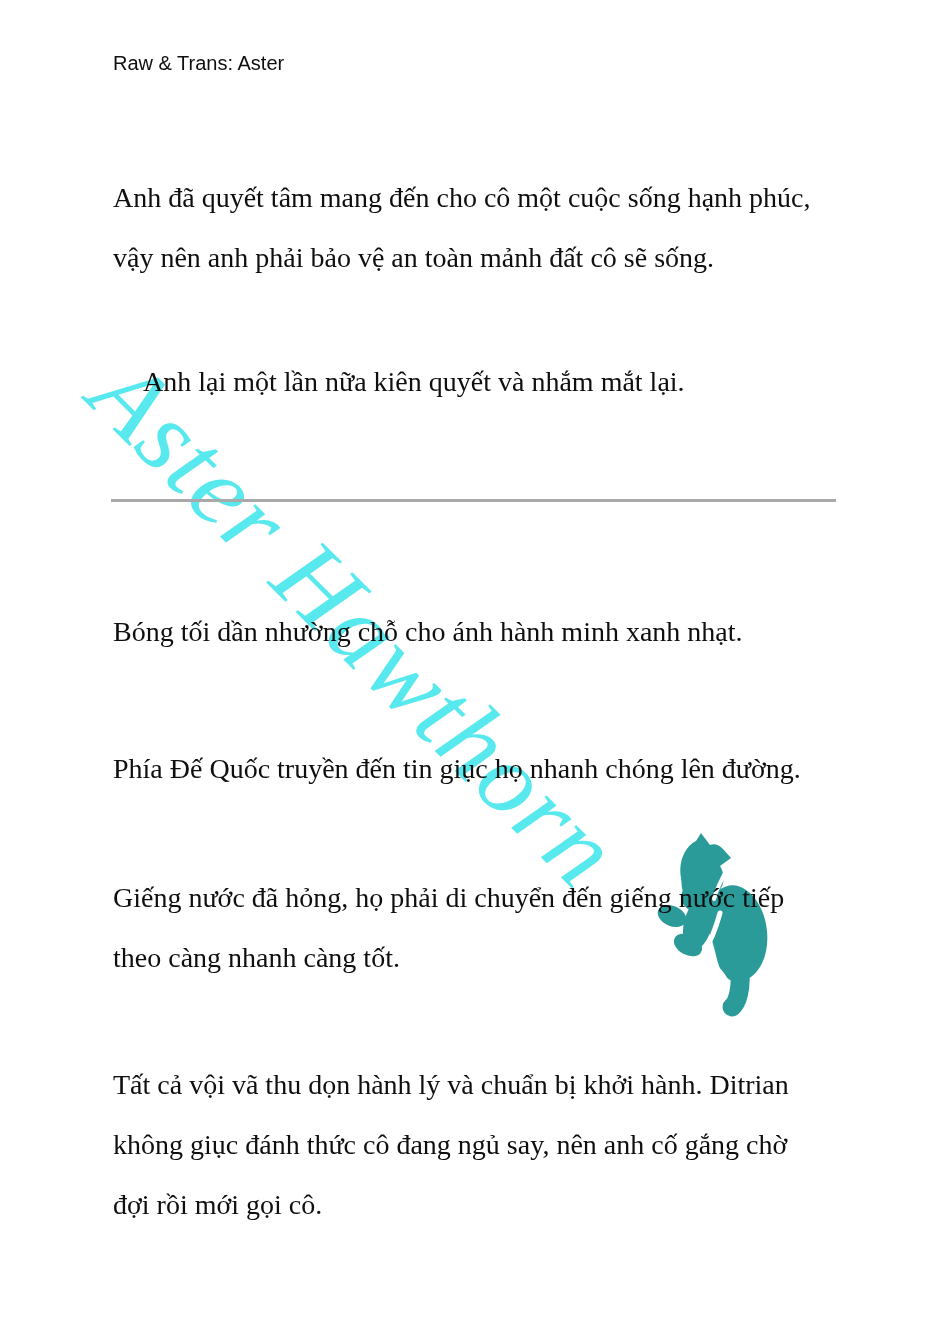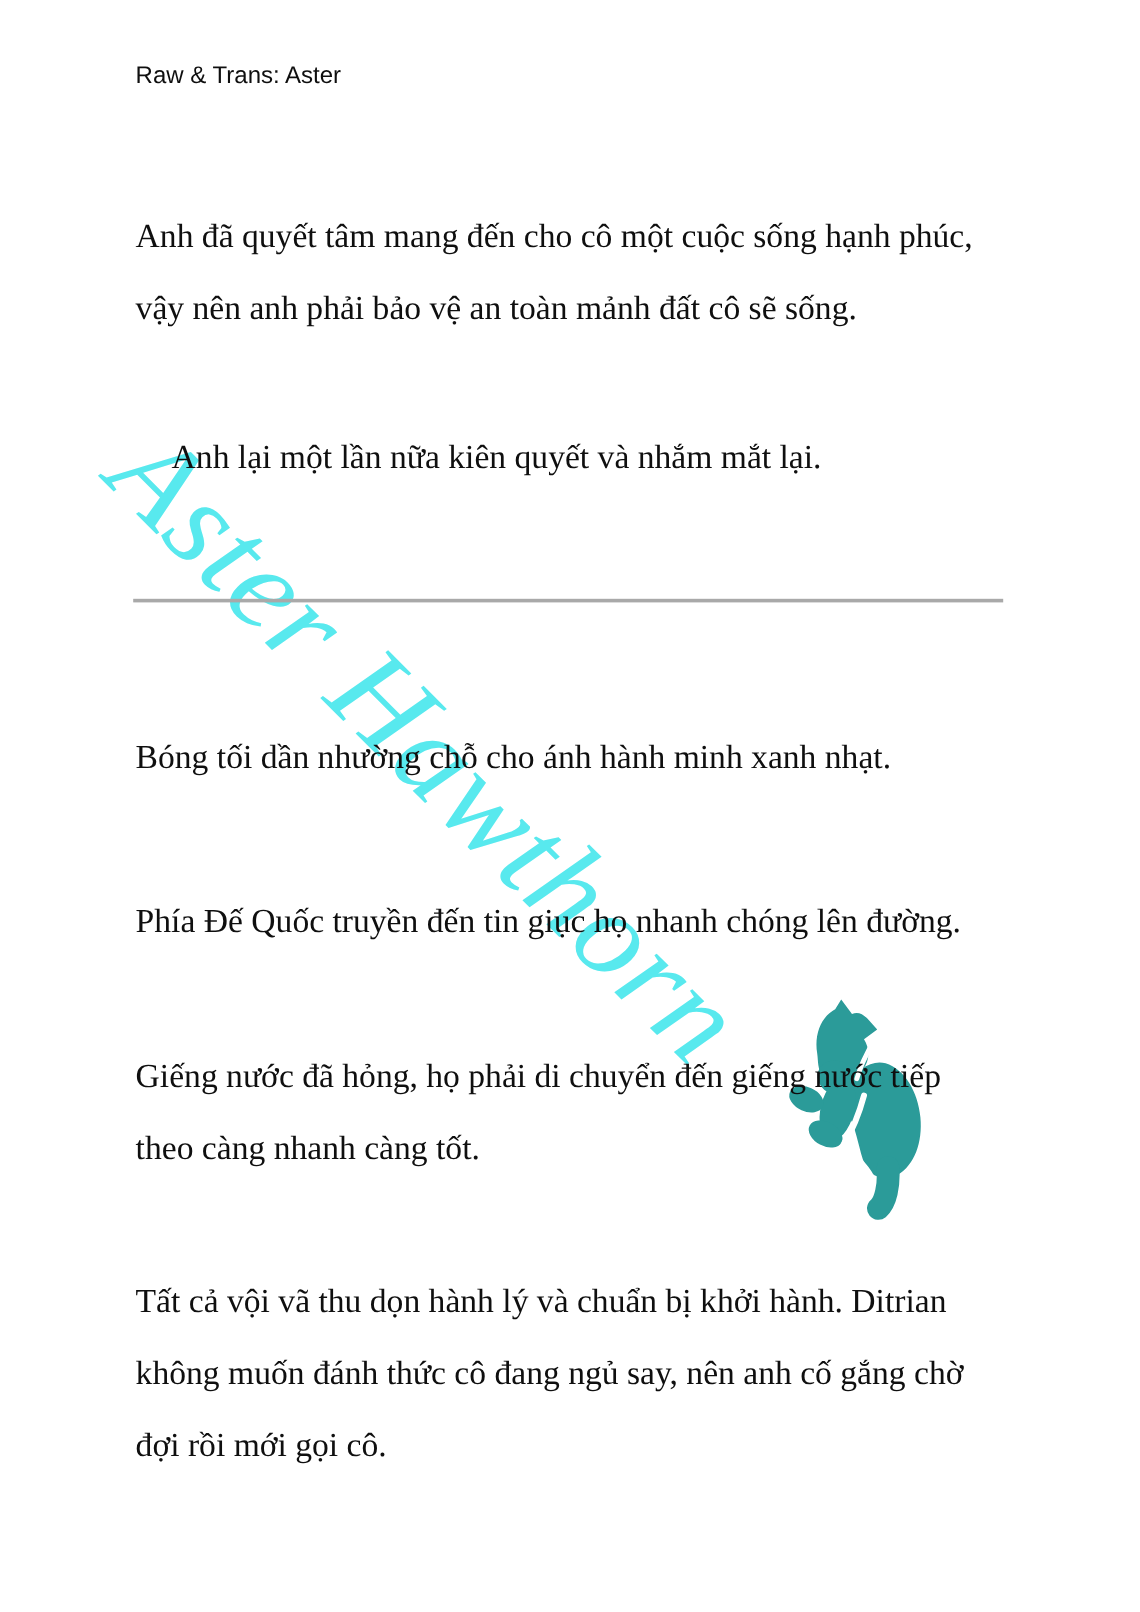--- a/index.html
+++ b/index.html
@@ -114,16 +114,16 @@
   </div>
 
   <p class="para p1">Anh đã quyết tâm mang đến cho cô một cuộc sống hạnh phúc,
 vậy nên anh phải bảo vệ an toàn mảnh đất cô sẽ sống.</p>
   <p class="para p2">Anh lại một lần nữa kiên quyết và nhắm mắt lại.</p>
   <p class="para p3">Bóng tối dần nhường chỗ cho ánh hành minh xanh nhạt.</p>
   <p class="para p4">Phía Đế Quốc truyền đến tin giục họ nhanh chóng lên đường.</p>
   <p class="para p5">Giếng nước đã hỏng, họ phải di chuyển đến giếng nước tiếp
 theo càng nhanh càng tốt.</p>
   <p class="para p6">Tất cả vội vã thu dọn hành lý và chuẩn bị khởi hành. Ditrian
-không muốn đánh thức cô đang ngủ say, nên anh cố gắng chờ
+không giục đánh thức cô đang ngủ say, nên anh cố gắng chờ
 đợi rồi mới gọi cô.</p>
 
 </div>
 
 </body></html>

